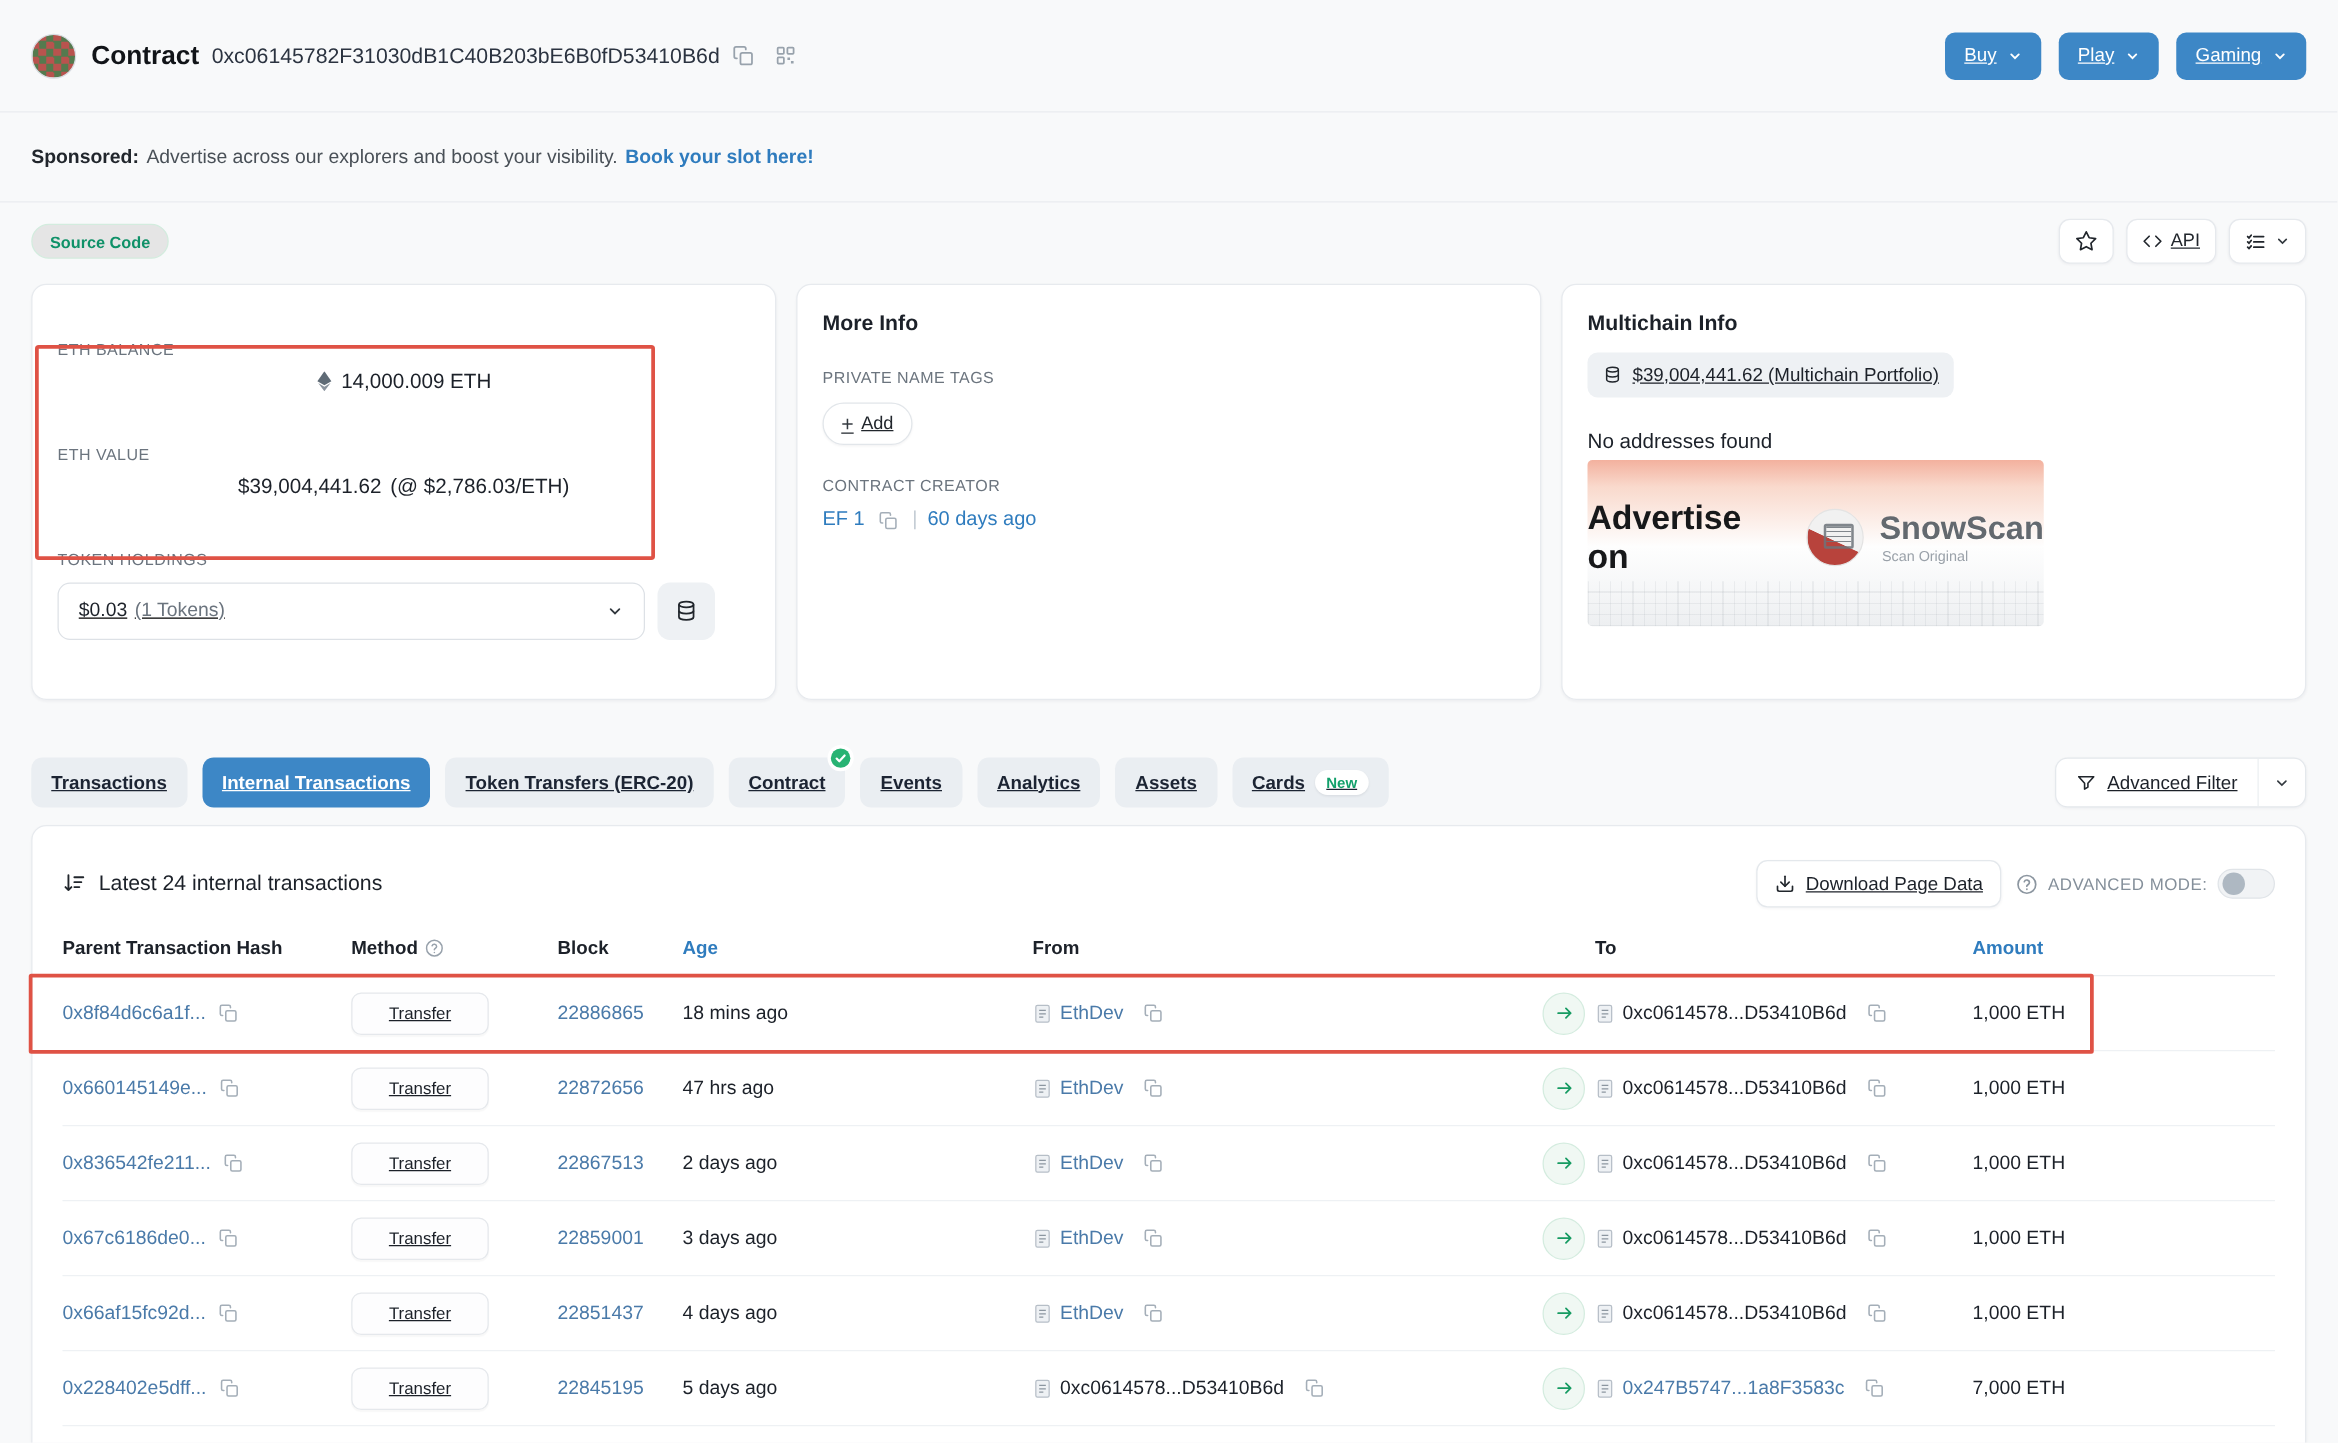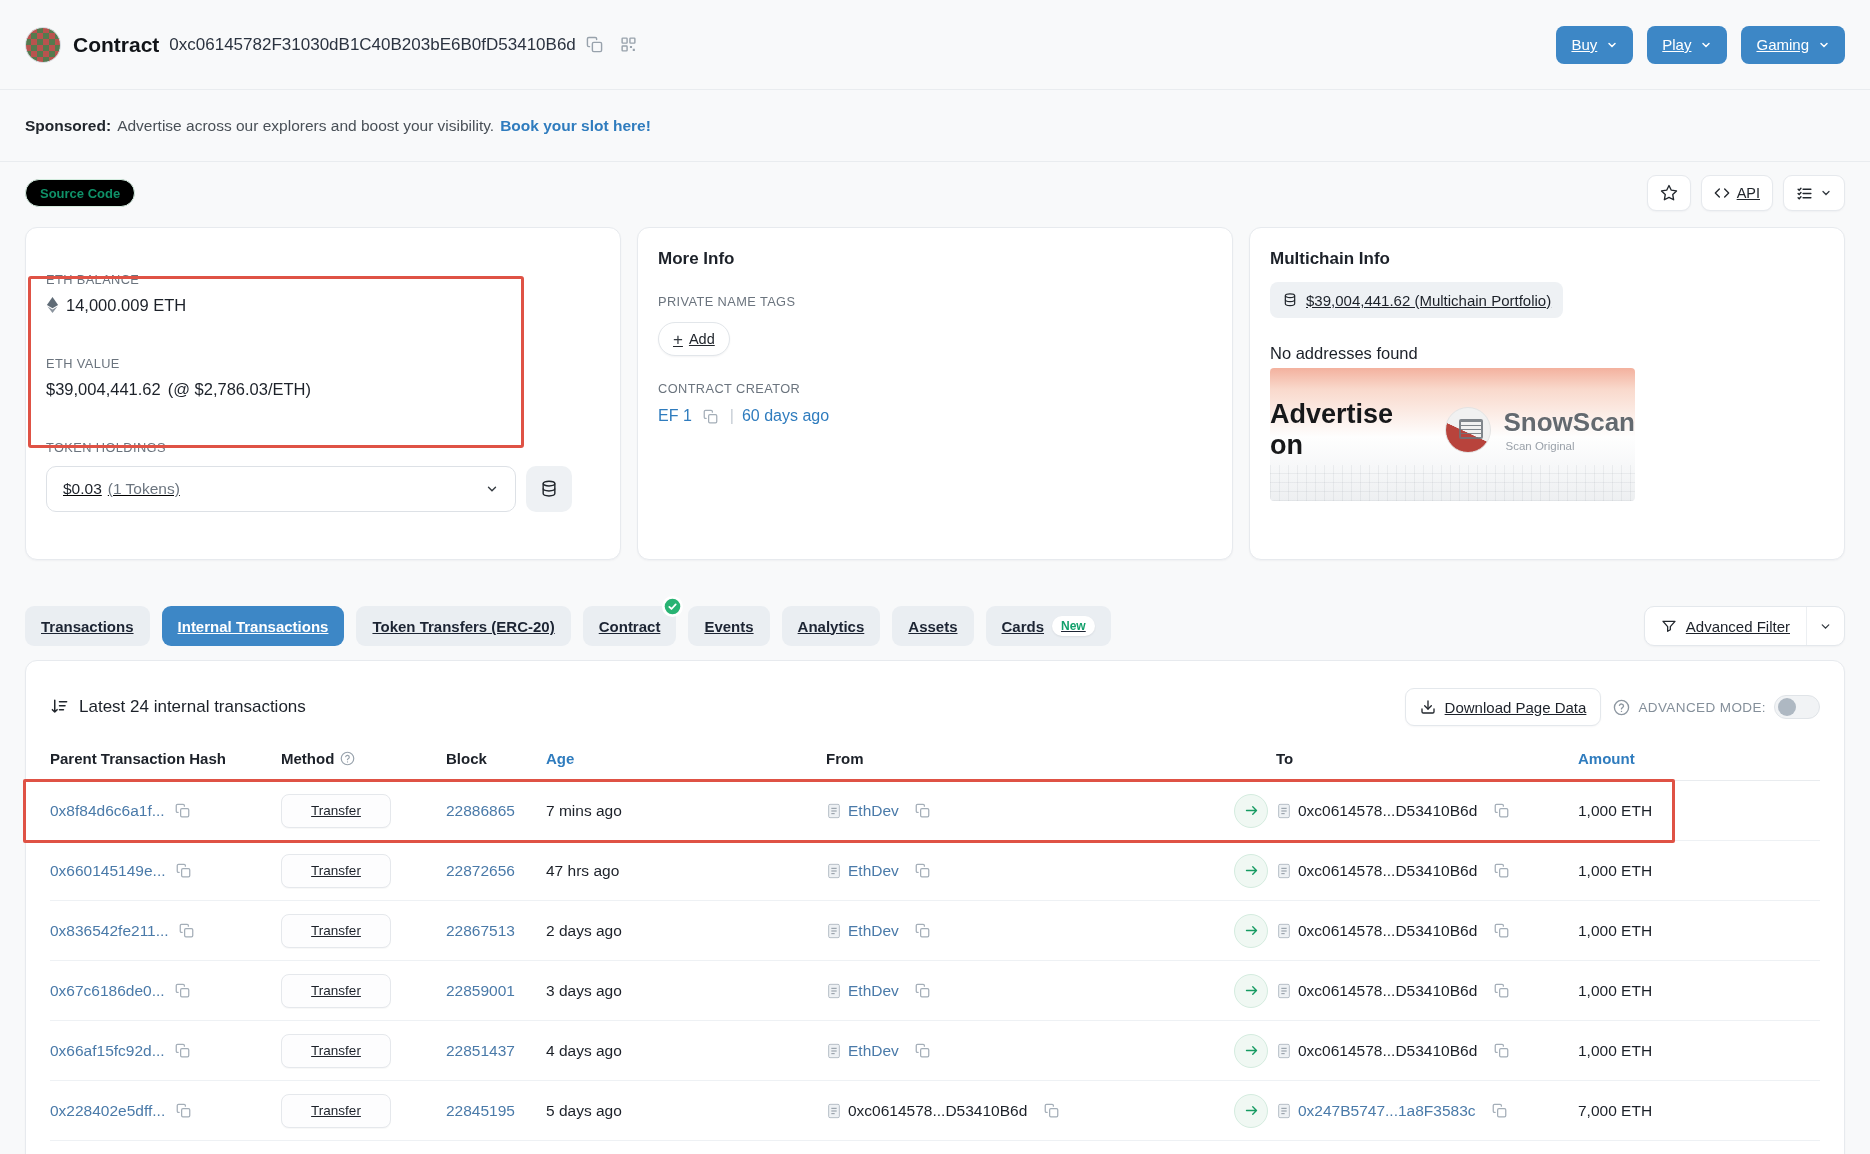--- a/index.html
+++ b/index.html
@@ -29,34 +29,34 @@
 
   
   .sponsored-bar { display: flex; align-items: center; height: 72px; padding: 0 25px; border-bottom: 1px solid #e9ecef; font-size: 15.5px; }
   .sp-label { font-weight: 700; color: #21262c; margin-right: 6px; }
   .sp-text { color: #495057; margin-right: 6px; }
   .sp-link { color: #2f7cbe; font-weight: 600; }
 
   
   .badge-row { display: flex; align-items: center; justify-content: space-between; margin: 13px 25px 0; height: 36px; }
   .source-code-badge { display: inline-flex; align-items: center; height: 28px; padding: 0 14px; border-radius: 15px;
-    background: #000000; border: 1px solid #d3ecde; color: #0f9168; font-size: 13px; font-weight: 600; }
+    background: #e5e5e5; border: 1px solid #d3ecde; color: #0f9168; font-size: 13px; font-weight: 600; }
   .right-tools { display: flex; gap: 10px; }
   .tool-btn { display: inline-flex; align-items: center; gap: 7px; height: 36px; min-width: 42px; padding: 0 12px;
     background: #fff; border: 1px solid #e6e9ed; border-radius: 9px; color: #21262c; font-size: 14.5px;
     box-shadow: 0 1px 2px rgba(16,24,40,.04); justify-content: center; }
 
   
   .cards-row { display: flex; gap: 16px; margin: 16px 25px 0; }
   .card { flex: 1 1 0; background: #fff; border: 1px solid #e7eaee; border-radius: 12px;
     box-shadow: 0 1px 2px rgba(16,24,40,.04); padding: 20px; height: 333px; position: relative; }
   .card h2 { font-size: 17px; font-weight: 700; color: #1c2129; line-height: 22px; }
   .field-label { font-size: 12.8px; font-weight: 500; letter-spacing: .4px; color: #6b747e; line-height: 16px; }
   .field-value { font-size: 16.5px; color: #1c2129; line-height: 22px; display: flex; align-items: center; gap: 7px; }
-  .mt24 { margin-top: 24px; } .mt40 { margin-top: 40px; } .mt6 { margin-top: 6px; }
+  .mt24 { margin-top: 24px; } .mt40 { margin-top: 40px; } .mt6 { margin-top: 6px; justify-content: center; }
 
   .annotation-box { position: absolute; left: 2px; top: 48px; width: 496px; height: 172px;
     border: 3px solid #df5245; border-radius: 3px; pointer-events: none; z-index: 3; }
 
   .select-row { display: flex; gap: 10px; margin-top: 10px; }
   .token-select { width: 470px; height: 46px; border: 1px solid #dde1e6; border-radius: 10px; background: #fff;
     display: flex; align-items: center; padding: 0 16px; gap: 6px; font-size: 15.5px; }
   .token-select .tv { color: #1c2129; }
   .token-select .tc { color: #6b747e; }
   .token-select .chev { margin-left: auto; color: #343a40; }
@@ -438,21 +438,21 @@
               <path d="M5 15H4a2 2 0 0 1-2-2V4a2 2 0 0 1 2-2h9a2 2 0 0 1 2 2v1"></path>
             </svg>
       </button>
     </div>
     <div class="cell method-cell">
       <button class="method-btn">Transfer</button>
     </div>
     <div class="cell block-cell">
       <a>22886865</a>
     </div>
-    <div class="cell age-cell">7 mins ago</div>
+    <div class="cell age-cell">18 mins ago</div>
     <div class="cell addr-cell">
       <svg class="doc-icon" width="16" height="16" viewBox="0 0 24 24">
             <rect x="4" y="2" width="16" height="20" rx="2" fill="#eef1f4" stroke="#b6bec7" stroke-width="1.5"></rect>
             <path d="M8 8h8M8 12h8M8 16h5" stroke="#8c96a0" stroke-width="1.5"></path>
           </svg>
       <a class="addr">EthDev</a>
       <button class="copy-btn">
         <svg width="15" height="15" viewBox="0 0 24 24" fill="none" stroke="currentColor" stroke-width="2" stroke-linecap="round" stroke-linejoin="round">
               <rect x="9" y="9" width="13" height="13" rx="2"></rect>
               <path d="M5 15H4a2 2 0 0 1-2-2V4a2 2 0 0 1 2-2h9a2 2 0 0 1 2 2v1"></path>

